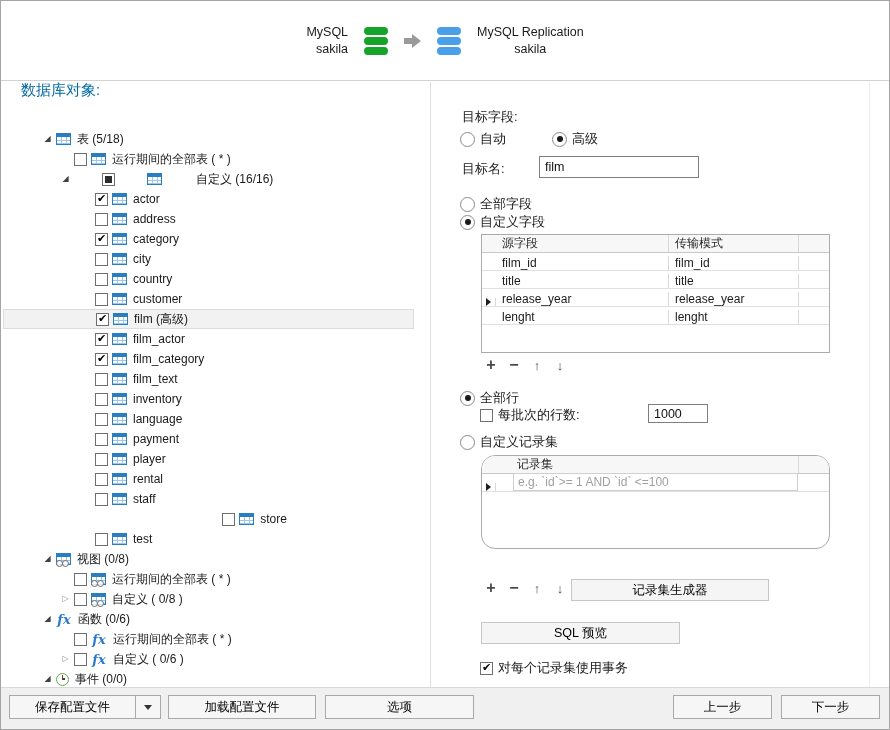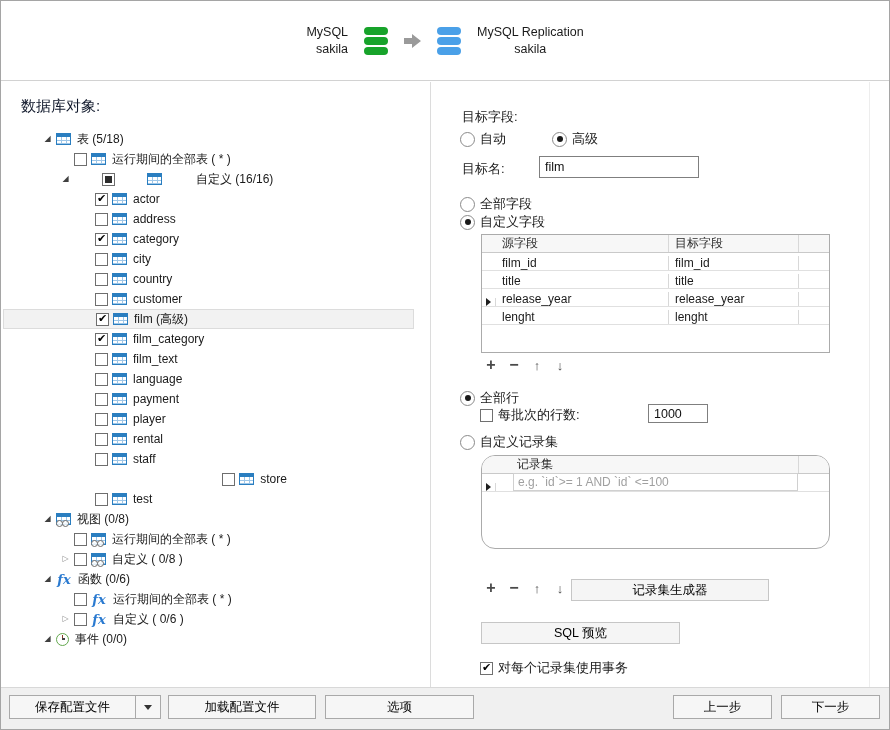--- a/index.html
+++ b/index.html
@@ -6,21 +6,21 @@
   .window{position:relative;width:890px;height:730px;background:#fff;border:1px solid #a5a5a5;box-sizing:border-box;overflow:hidden;color:#1a1a1a;}
 
   
   .header{position:absolute;left:0;top:0;width:100%;height:80px;border-bottom:1px solid #d2d2d2;box-sizing:border-box;
           display:flex;align-items:center;justify-content:center;gap:15px;background:#fff;}
   .conn-label{font-size:12.5px;line-height:17px;color:#1a1a1a;}
   .conn-label.src{text-align:right;}
   .conn-label.dst{text-align:center;}
 
   
-  .panel-title{position:absolute;left:20px;top:96px;font-size:15px;color:#0f172a;}
+  .panel-title{position:absolute;left:20px;top:80px;font-size:15px;color:#0369a1;}
   .tree{position:absolute;left:2px;top:128px;width:411px;}
   .tree-row{height:20px;display:flex;align-items:center;font-size:12px;box-sizing:border-box;white-space:nowrap;}
   .tree-row.selected{background:#f2f2f2;border:1px solid #dcdcdc;}
   .expander{width:17px;flex:none;display:flex;align-items:center;justify-content:center;}
   .expander.expanded::before{content:"◢";font-size:8px;color:#3f3f3f;line-height:1;}
   .expander.collapsed::before{content:"▷";font-size:8px;color:#8f8f8f;line-height:1;}
   .cb{width:13px;height:13px;flex:none;border:1px solid #6e6e6e;background:#fff;margin-right:4px;box-sizing:border-box;
       display:flex;align-items:center;justify-content:center;}
   .cb.checked::before{content:"✔";font-size:11px;font-weight:600;color:#000;line-height:1;margin-top:-1px;}
   .cb.partial::before{content:"";width:7px;height:7px;background:#2d2d2d;}
@@ -170,26 +170,36 @@
         <span class="tlabel">customer</span>
       </div>
       <div class="tree-row selected" style="padding-left: 92px;">
         <span class="cb checked"></span>
         <span class="ticon icon-table"></span>
         <span class="tlabel">film (高级)</span>
       </div>
       <div class="tree-row" style="padding-left: 92px;">
         <span class="cb checked"></span>
         <span class="ticon icon-table"></span>
+        <span class="tlabel">film_actor</span>
+      </div>
+      <div class="tree-row" style="padding-left: 92px;">
+        <span class="cb checked"></span>
+        <span class="ticon icon-table"></span>
         <span class="tlabel">film_category</span>
       </div>
       <div class="tree-row" style="padding-left: 92px;">
         <span class="cb unchecked"></span>
         <span class="ticon icon-table"></span>
         <span class="tlabel">film_text</span>
+      </div>
+      <div class="tree-row" style="padding-left: 92px;">
+        <span class="cb unchecked"></span>
+        <span class="ticon icon-table"></span>
+        <span class="tlabel">inventory</span>
       </div>
       <div class="tree-row" style="padding-left: 92px;">
         <span class="cb unchecked"></span>
         <span class="ticon icon-table"></span>
         <span class="tlabel">language</span>
       </div>
       <div class="tree-row" style="padding-left: 92px;">
         <span class="cb unchecked"></span>
         <span class="ticon icon-table"></span>
         <span class="tlabel">payment</span>
@@ -282,21 +292,21 @@
   </div>
   <div class="ctl" style="left:459px;top:212px;">
     <span class="radio on"></span>
     <span>自定义字段</span>
   </div>
 
   <div class="gtable" style="left:480px;top:233px;width:349px;height:119px;">
     <div class="grow ghead">
       <div class="gcell c-marker"></div>
       <div class="gcell c-src">源字段</div>
-      <div class="gcell c-tgt">目标字段</div>
+      <div class="gcell c-tgt">传输模式</div>
     </div>
     <div id="fields-rows">
         <div class="grow gdata">
           <div class="gcell c-marker"></div>
           <div class="gcell c-src">film_id</div>
           <div class="gcell c-tgt">film_id</div>
         </div>
         <div class="grow gdata">
           <div class="gcell c-marker"></div>
           <div class="gcell c-src">title</div>

